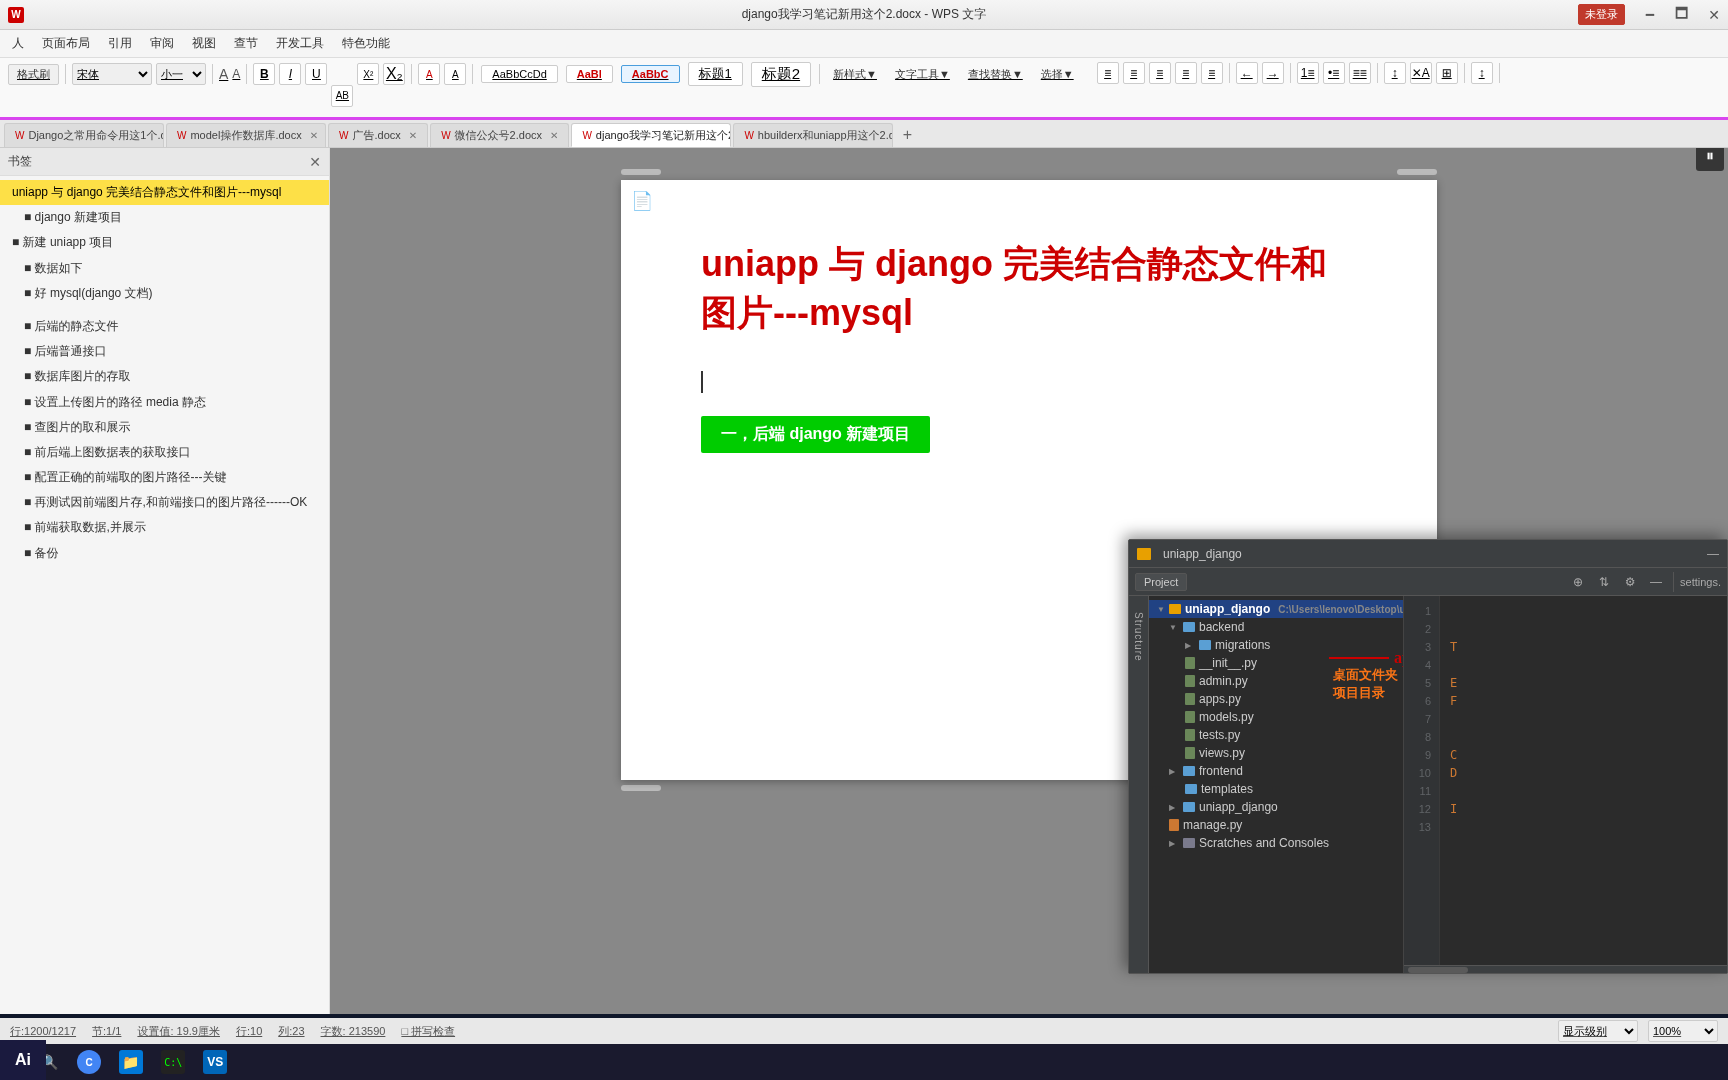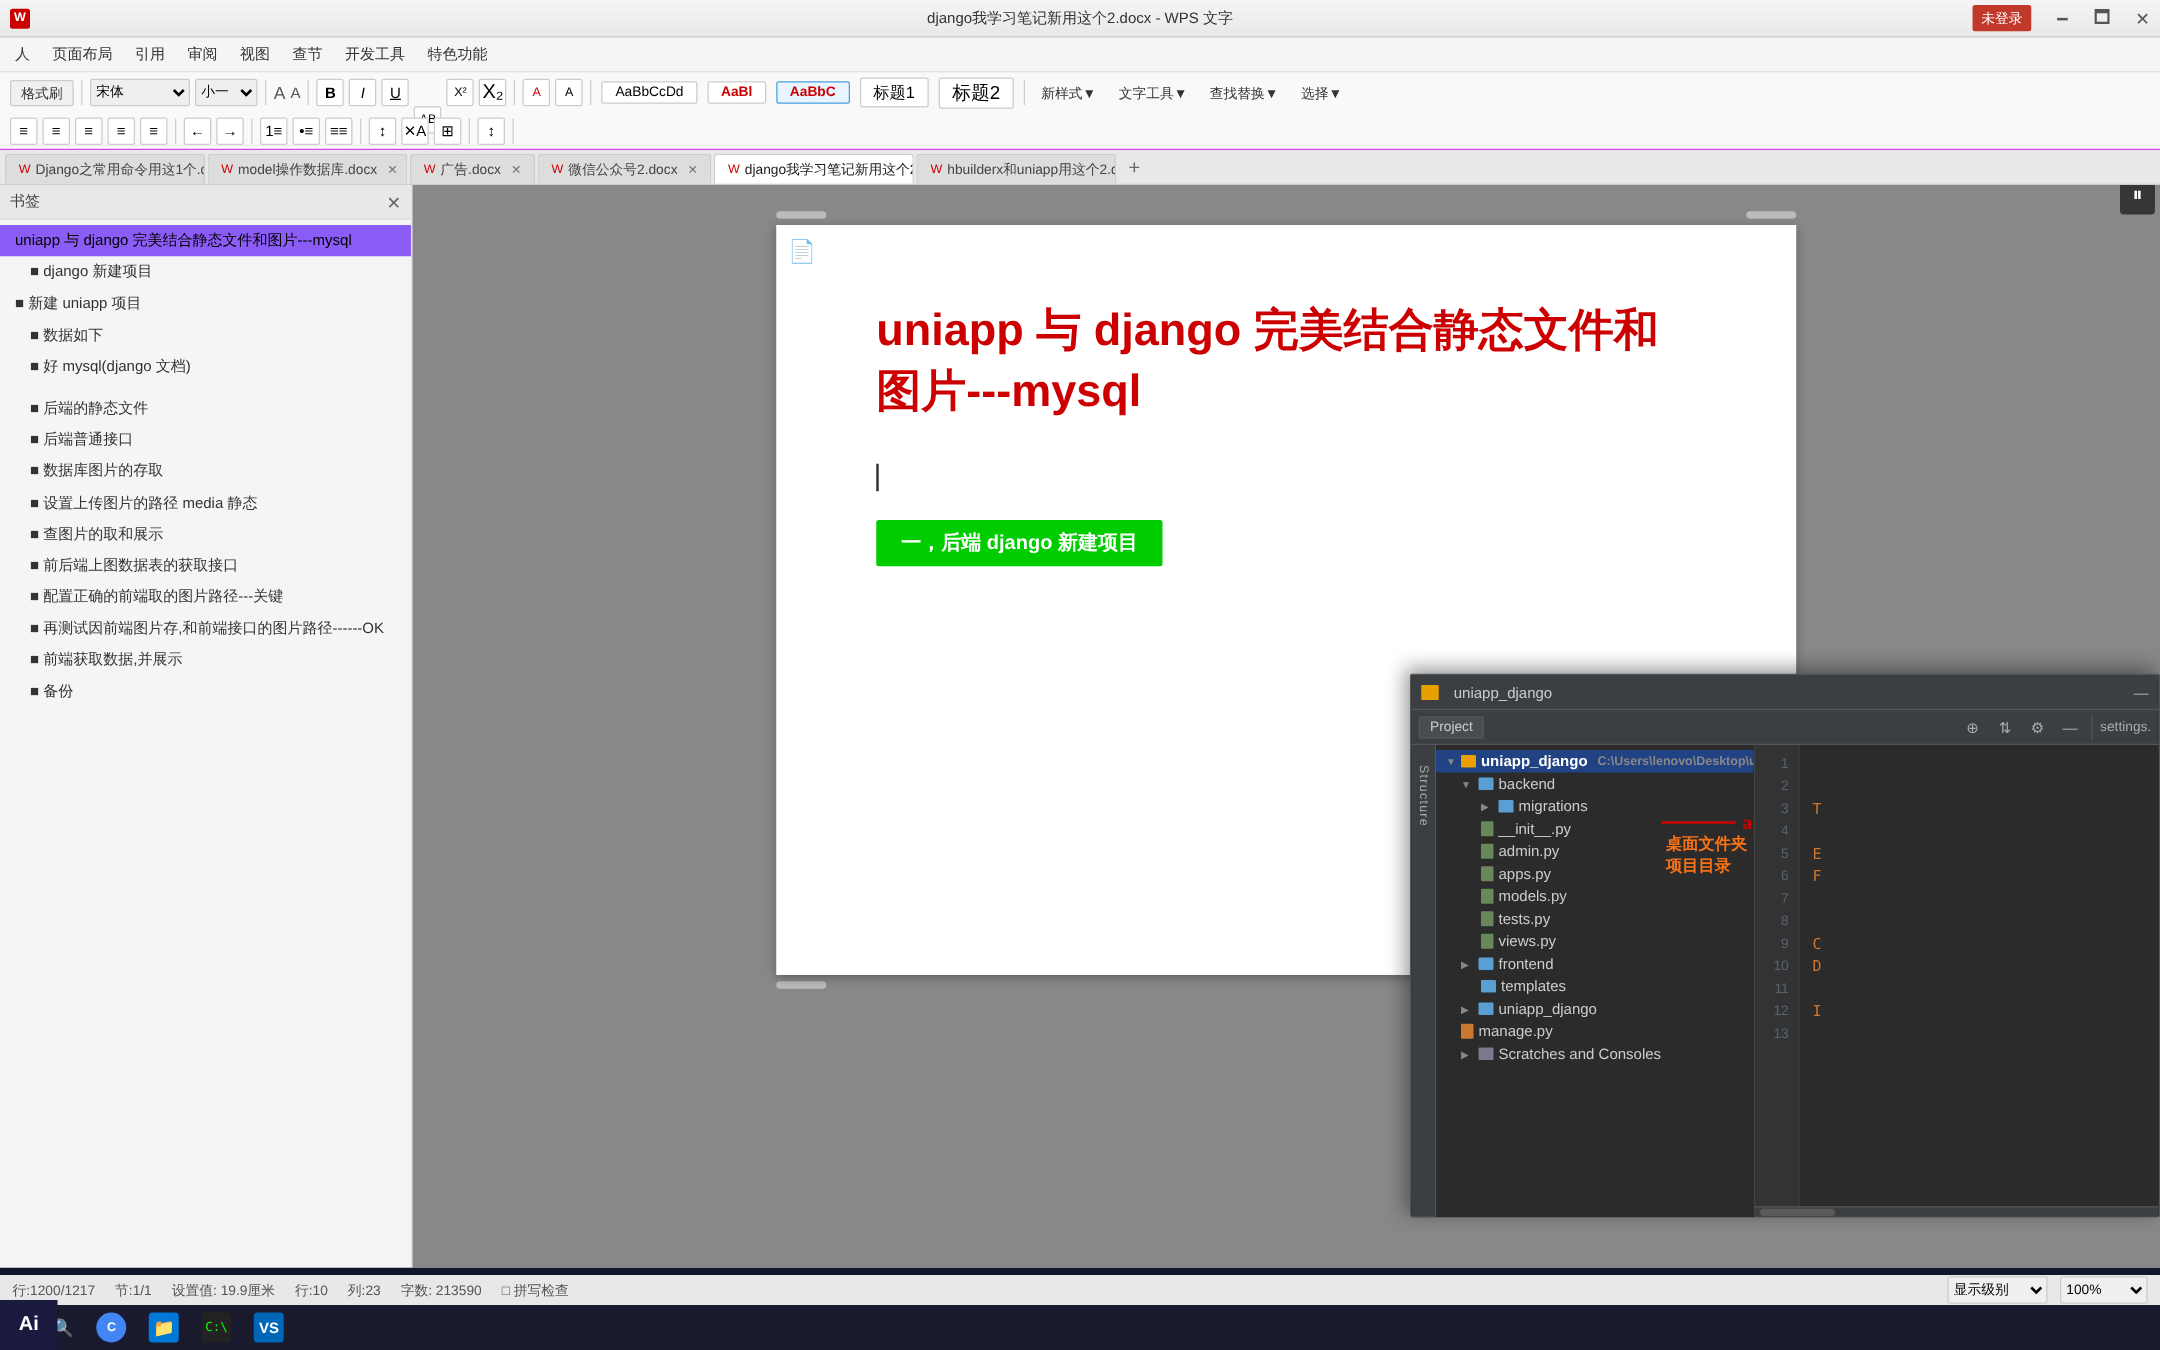--- a/index.html
+++ b/index.html
@@ -60,23 +60,24 @@
       color: #333;
       padding: 3px 8px;
       cursor: pointer;
       border-radius: 2px;
     }
 
     
     .toolbar {
       height: 62px;
       background: #f9f9f9;
-      border-bottom: 1px solid #d946ef;
-      display: flex;
-      flex-direction: column;
+      border-bottom: 3px solid #d946ef;
+      display: flex;
+      flex-direction: row;
+      text-decoration: underline;
     }
     .toolbar-row1 {
       height: 32px;
       display: flex;
       align-items: center;
       padding: 0 8px;
       gap: 4px;
     }
     .toolbar-row2 {
       height: 30px;
@@ -232,21 +233,21 @@
       overflow-y: auto;
       padding: 4px 0;
     }
     .outline-item {
       font-size: 12px;
       color: #333;
       padding: 3px 12px;
       cursor: pointer;
       line-height: 1.6;
     }
-    .outline-item.selected { background: #8b5cf6; color: #000; }
+    .outline-item.selected { background: #fde047; color: #000; }
 
     
     .doc-area {
       flex: 1;
       background: #888;
       overflow-y: auto;
       display: flex;
       flex-direction: column;
       align-items: center;
       padding: 20px 0;
@@ -455,27 +456,28 @@
       color: #a9b7c6;
       font-family: 'Consolas', monospace;
       line-height: 18px;
     }
     .code-line { min-height: 18px; }
 
     
     .status-bar {
       height: 30px;
       background: #e8e8e8;
-      border-top: 6px solid #0f172a;
+      border-top: 4px solid #0f172a;
       display: flex;
       align-items: center;
       padding: 0 10px;
       font-size: 11px;
       color: #555;
       gap: 16px;
+      text-decoration: underline;
     }
     .status-right {
       margin-left: auto;
       display: flex;
       gap: 10px;
       align-items: center;
     }
 
     
     .taskbar {

